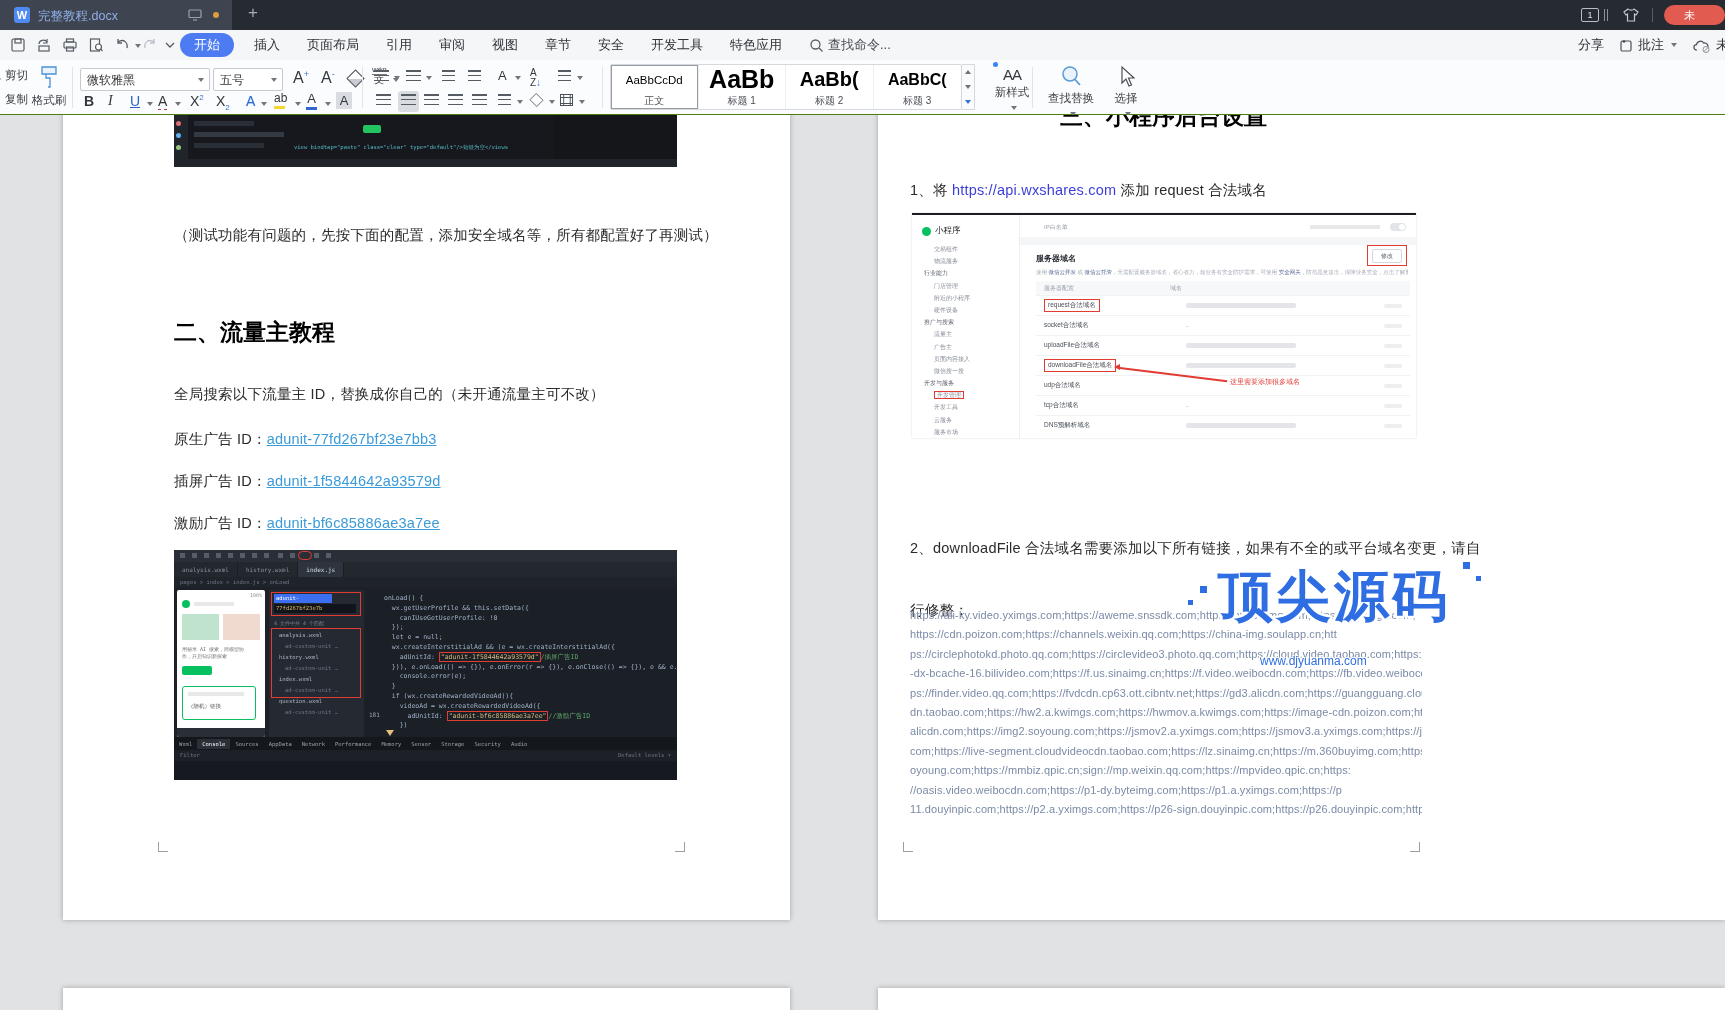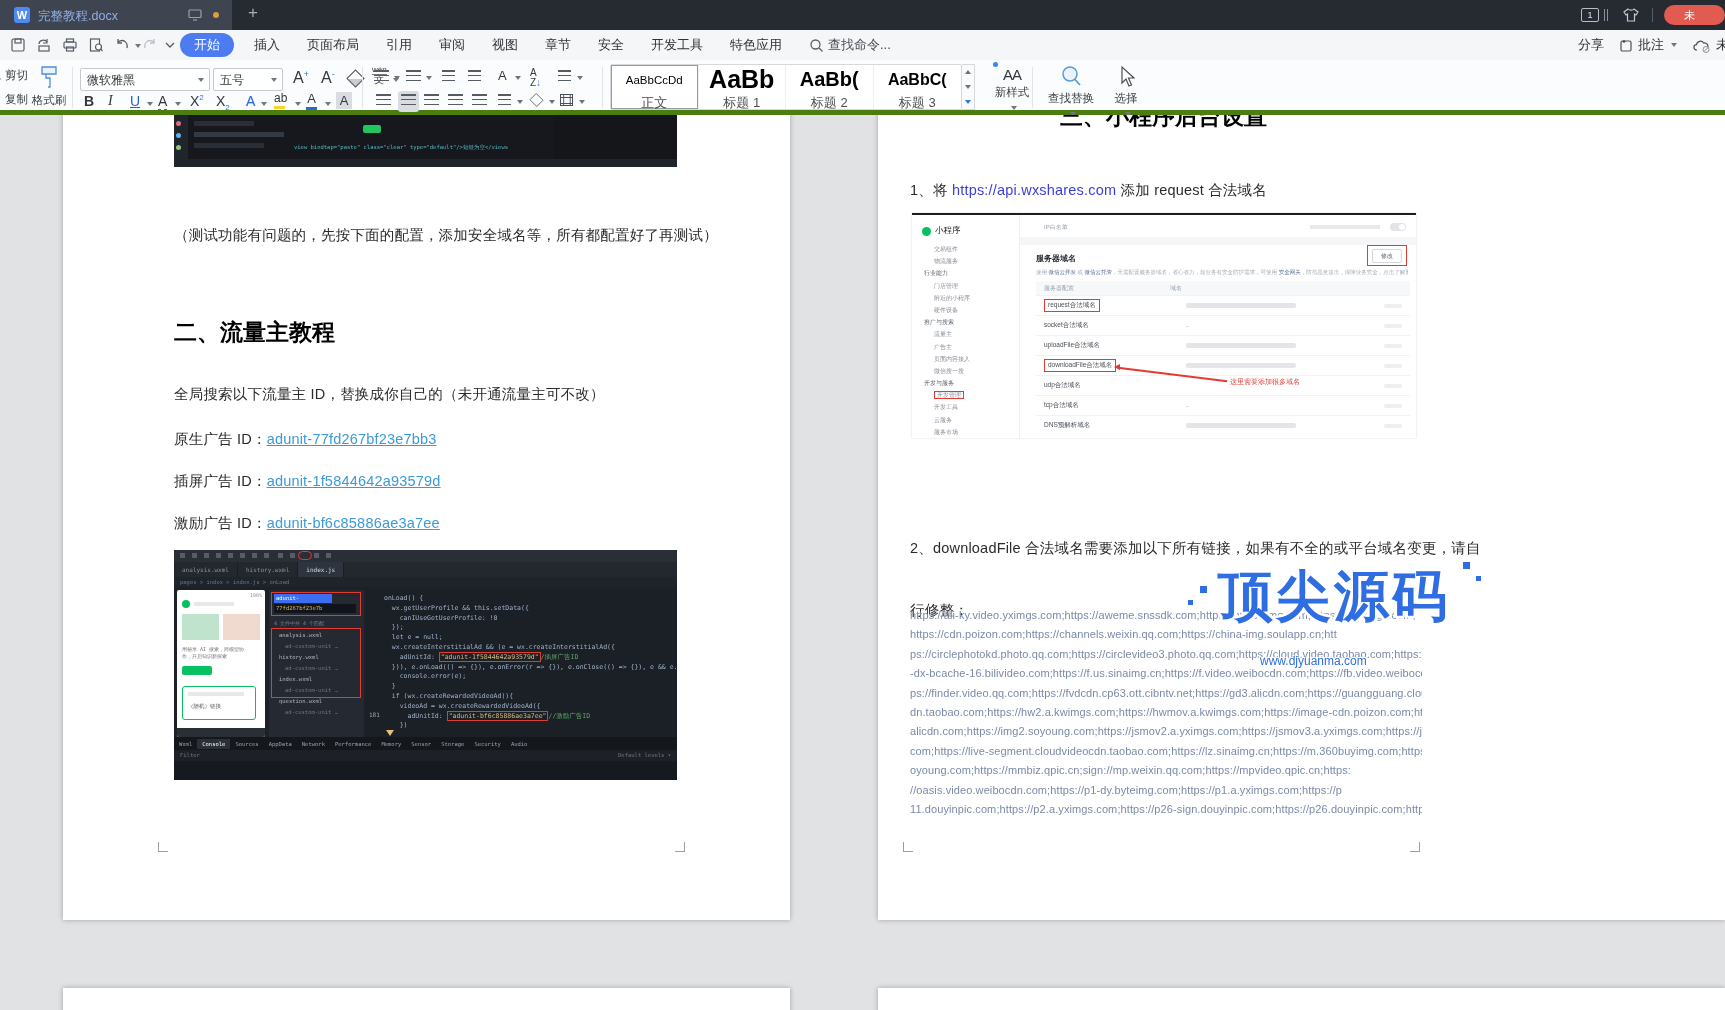--- a/index.html
+++ b/index.html
@@ -21,37 +21,37 @@
   
   #qbar{position:absolute;left:0;top:30px;width:1725px;height:30px;background:#f5f6f8}
   .qicon{position:absolute;top:7px}
   #menutabs{position:absolute;left:180px;top:0;height:30px;display:flex;align-items:center}
   .mtab{font-size:13px;color:#2f3237;margin-right:27px;white-space:nowrap}
   .mtab.pill{background:#4d7cf2;color:#fff;border-radius:12px;padding:3px 14px;margin-right:20px}
   #findcmd{display:flex;align-items:center;color:#4a4e55;font-size:13px;white-space:nowrap}
   #rightmenu{position:absolute;left:1578px;top:0;height:30px;display:flex;align-items:center;gap:15px;white-space:nowrap}
   #rightmenu .lbl{font-size:13px;color:#2f3237}
   
-  #ribbon{position:absolute;left:0;top:60px;width:1725px;height:55px;background:#fbfcfd;border-bottom:5px solid #4d7c0f}
+  #ribbon{position:absolute;left:0;top:60px;width:1725px;height:55px;background:#fbfcfd;border-bottom:1px solid #4d7c0f}
   .rdiv{position:absolute;top:7px;width:1px;height:41px;background:#e2e4e7}
   .rlabel{font-size:11.5px;color:#3c4046;white-space:nowrap}
   .smallbtn{position:absolute;display:flex;align-items:center;gap:4px}
   .combo{position:absolute;height:23px;border:1px solid #c6cad0;border-radius:2px;background:#fff;font-size:12px;color:#333;padding:3px 6px;white-space:nowrap}
   .combo .caret{position:absolute;right:5px;top:9px}
   .fbtn{position:absolute;font-size:14px;color:#33373d;white-space:nowrap}
   .bar{display:block;width:11px;height:3px;margin-top:1px}
   .lns{display:inline-block;width:15px;height:12px;background:repeating-linear-gradient(to bottom,#565c64 0 1.6px,transparent 1.6px 4.8px)}
   .lns.c{width:13px}
   .parabtn{position:absolute}
   .parabtn.active{background:#d9dde2;border-radius:3px;padding:3px}
   #gallery{position:absolute;left:610px;top:4px;width:352px;height:46px;border:1px solid #d5d8dc;background:#fff;border-radius:2px;display:flex}
   .gcell{width:88px;height:100%;border-right:1px solid #eceef0;text-align:center;position:relative;overflow:hidden}
   .gcell.sel{box-shadow:inset 0 0 0 1px #979ca3}
   .gprev{height:29px;display:flex;align-items:center;justify-content:center;color:#000;white-space:nowrap;overflow:hidden}
-  .gname{font-size:13px;color:#4a4e54}
+  .gname{font-size:10px;color:#4a4e54}
   #gscroll{position:absolute;left:962px;top:4px;width:13px;height:46px;border:1px solid #d5d8dc;border-left:none;background:#fafbfc;display:flex;flex-direction:column;align-items:center;justify-content:space-around}
   .tri-up{width:0;height:0;border-left:3.5px solid transparent;border-right:3.5px solid transparent;border-bottom:4.5px solid #6c727a}
   .tri-dn{width:0;height:0;border-left:3.5px solid transparent;border-right:3.5px solid transparent;border-top:4.5px solid #6c727a}
   .bigbtn{position:absolute;text-align:center}
   .bigbtn .rlabel{display:block;margin-top:2px}
   
   #docarea{position:absolute;left:0;top:115px;width:1725px;height:895px;background:#e1e2e4;overflow:hidden}
   .page{position:absolute;top:-60px;height:865px;background:#fff;box-shadow:0 0 5px rgba(0,0,0,.28)}
   #pageL{left:63px;width:727px}
   #pageR{left:878px;width:847px}

